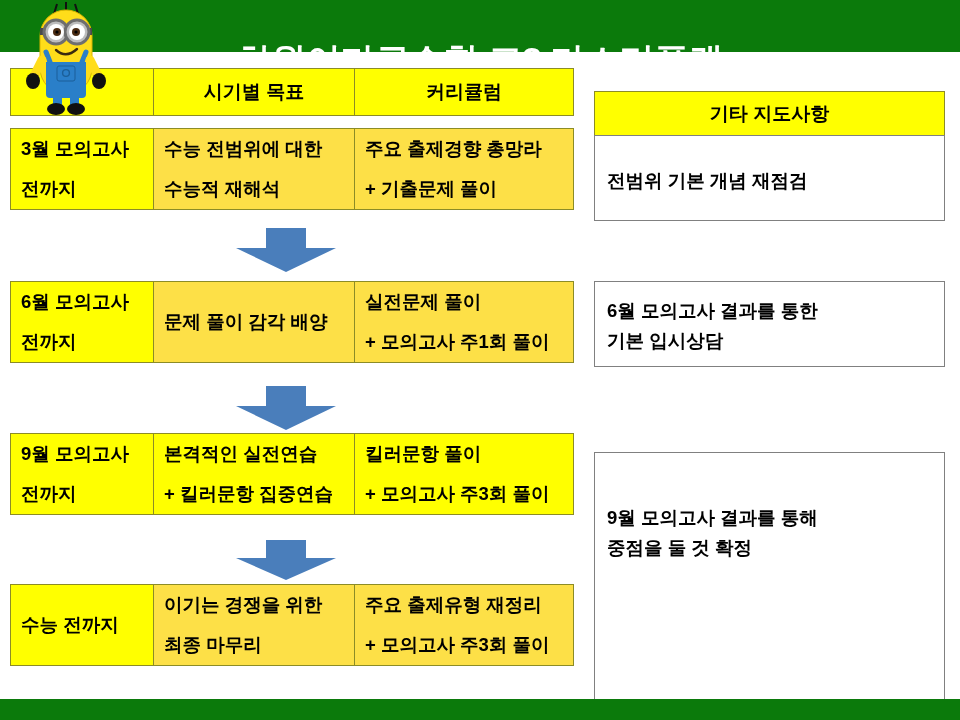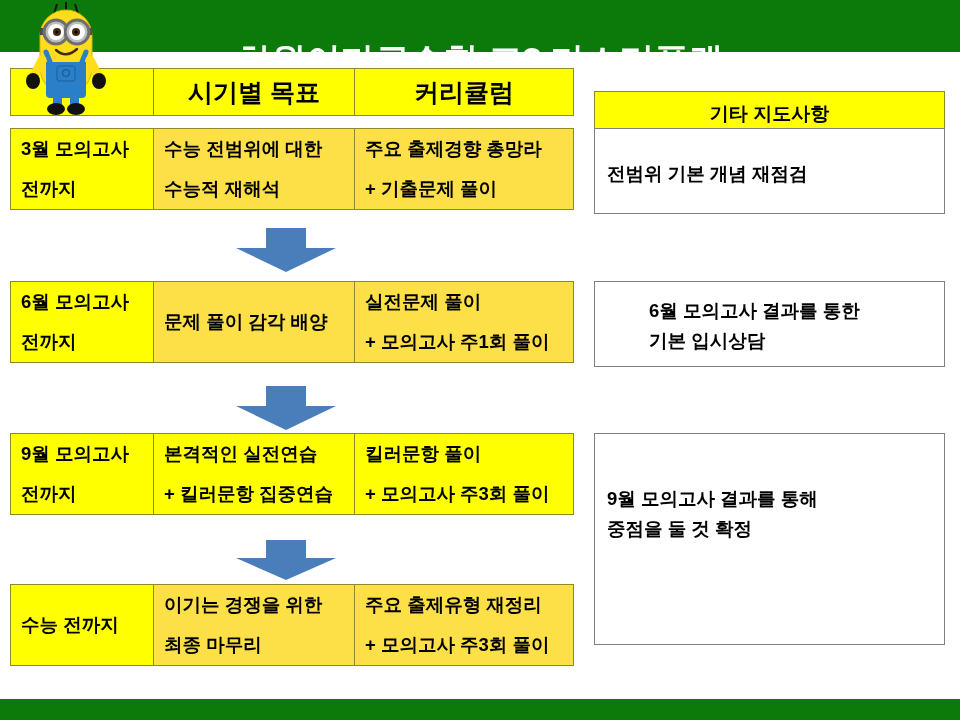--- a/index.html
+++ b/index.html
@@ -84,21 +84,21 @@
     color: #000000;
     line-height: 1.50;
     white-space: nowrap;
   }
   .cell-yellow { background: #ffff00; }
   .cell-white  { background: #fde047; border-color: #808080; }
 
   
   .hdr-row td { height: 46px; }
   .hdr-label {
-    font-size: 25px;
+    font-size: 19px;
     font-weight: bold;
     text-align: center;
     color: #000000;
   }
 
   
   .right-box {
     position: absolute;
     left: 594px;
     width: 351px;
@@ -282,27 +282,27 @@
       <div class="cell-inner">+ 모의고사 주3회 풀이</div>
     </td>
   </tr>
 </tbody>
   </table>
 
 <div class="right-box header-box" style="top:68px;height:46px;margin-top:23px;">
   <div class="right-text center-h">기타 지도사항</div>
 </div>
 
-<div class="right-box" style="top:128px;height:86px;">
+<div class="right-box" style="top:135px;height:86px;">
   <div class="right-text" style="padding-top:30px;">전범위 기본 개념 재점검</div>
 </div>
 
-<div class="right-box" style="top:281px;height:86px;padding-left:42px;">
+<div class="right-box" style="top:281px;height:86px;">
   <div class="right-text" style="padding-top:14px;">6월 모의고사 결과를 통한</div>
   <div class="right-text">기본 입시상담</div>
 </div>
 
-<div class="right-box" style="top:433px;height:212px;">
+<div class="right-box" style="top:452px;height:252px;">
   <div class="right-text" style="padding-top:50px;">9월 모의고사 결과를 통해</div>
   <div class="right-text">중점을 둘 것 확정</div>
 </div>
 
 <div class="footer-banner"></div>
 
 </body></html>

